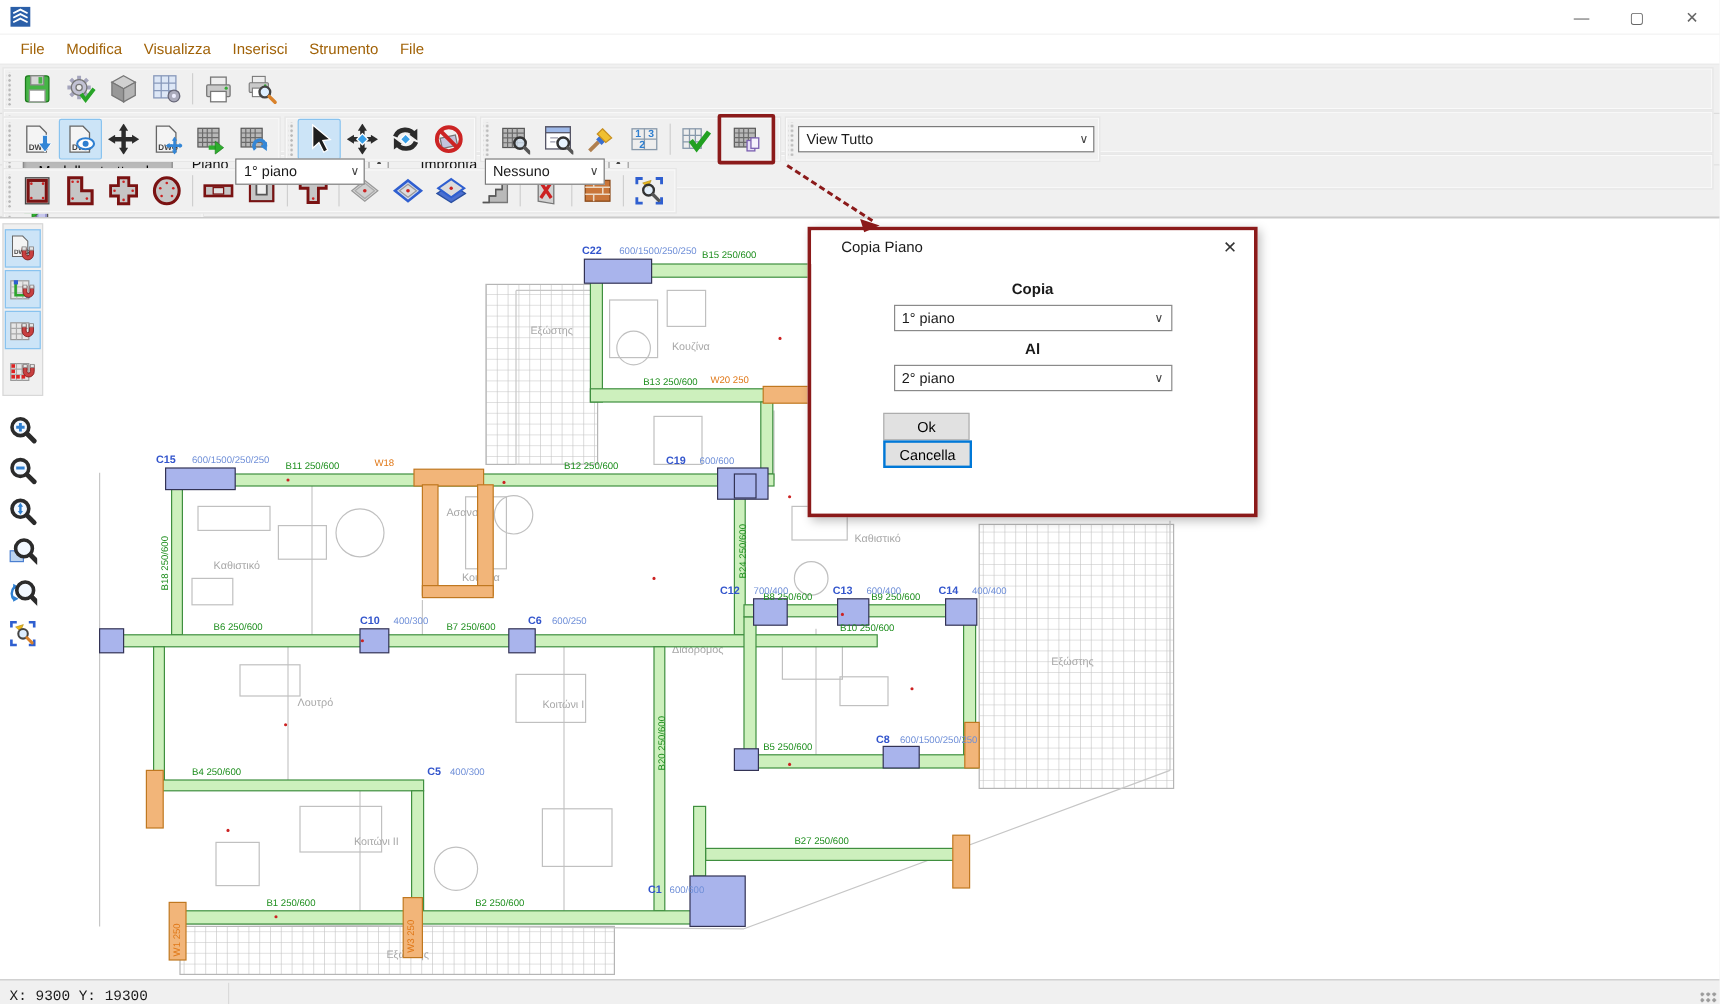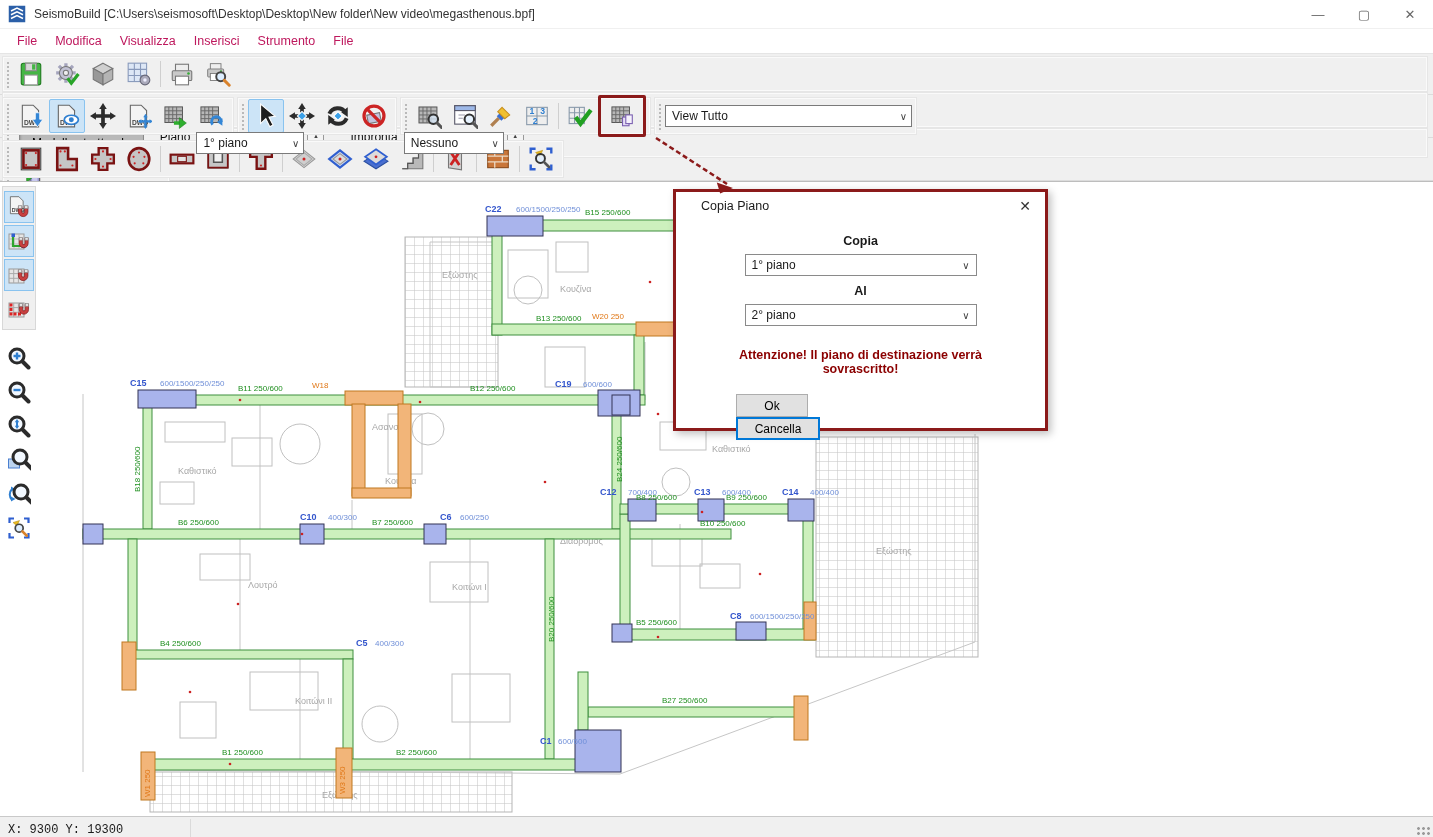--- a/index.html
+++ b/index.html
@@ -4,21 +4,21 @@
 <style>
   html,body{margin:0;padding:0;}
   body{width:1433px;height:837px;overflow:hidden;font-family:"Liberation Sans",sans-serif;
        background:#f0f0f0;position:relative;font-size:12px;color:#1a1a1a;-webkit-font-smoothing:antialiased;}
   .titlebar{height:28px;background:#ffffff;display:flex;align-items:center;border-bottom:1px solid #f0f0f0;}
   .appicon{width:18px;height:18px;margin:0 8px 0 8px;}
   .titletext{font-size:12px;color:#333;}
   .wincontrols{margin-left:auto;display:flex;height:100%;}
   .winbtn{width:46px;height:100%;display:flex;align-items:center;justify-content:center;color:#666;font-size:13px;}
   .menubar{height:24px;background:#ffffff;display:flex;align-items:center;padding-left:8px;border-bottom:1px solid #e5e5e5;}
-  .menuitem{padding:3px 9px;font-size:12.5px;color:#be185d;}
+  .menuitem{padding:3px 9px;font-size:12.5px;color:#a16207;}
   .toolrow{background:#f0f0f0;display:flex;align-items:stretch;border-bottom:1px solid #dcdcdc;padding:2px 2px;}
   .trow1{height:36px;flex-direction:column;}
   .trow2{height:38px;}
   .trow3{height:38px;}
   .tgroup{display:flex;align-items:center;background:#f0f0f0;border:1px solid #e6e6e6;
           box-shadow:inset 0 0 0 1px #fafafa;margin-right:3px;padding:0 4px 0 2px;}
   .handle{width:5px;height:80%;margin-right:3px;
           background-image:radial-gradient(circle,#b9b9b9 1px,transparent 1.2px);
           background-size:4px 4px;background-position:1px 1px;}
   .tbtn{width:34px;height:32px;display:flex;align-items:center;justify-content:center;border:1px solid transparent;border-radius:2px;}
@@ -56,21 +56,21 @@
   .dlg-close{margin-left:auto;width:40px;text-align:center;font-size:14px;color:#333;}
   .dlg-body{padding:6px 24px 0 24px;text-align:center;}
   .dlg-label{font-weight:bold;font-size:12.5px;margin:8px 0 6px 0;}
   .dlg-combo{width:218px;margin:0 auto;background:#fff;border:1px solid #8a8a8a;height:20px;
              display:flex;align-items:center;padding:0 6px;font-size:12px;}
   .dlg-combo .chev{margin-left:auto;color:#444;font-size:10px;}
   .dlg-warn{color:#8b0000;font-weight:bold;font-size:12.5px;margin-top:22px;}
   .dlg-btnrow{display:flex;justify-content:space-between;padding:0 36px;margin-top:18px;flex-direction:column;}
   .dlg-btn{width:72px;height:23px;background:#e1e1e1;border:1px solid #adadad;font-size:12px;
            display:flex;align-items:center;justify-content:center;}
-  .dlg-btn.focus{border:2px solid #0078d7;width:84px;}
+  .dlg-btn.focus{border:2px solid #0078d7;width:74px;}
   .overlay{position:absolute;left:0;top:0;width:1433px;height:837px;pointer-events:none;z-index:30;}
   text.pl{font-family:"Liberation Sans",sans-serif;}
 </style>
 </head>
 <body>
 
 <svg width="0" height="0" style="position:absolute">
 <defs>
   <symbol id="i-bld" viewBox="0 0 24 24">
         <rect x="3" y="4" width="18" height="16" fill="#b8b8b8" stroke="#555"></rect>
@@ -412,21 +412,20 @@
         </g>
       </symbol>
 </defs>
 </svg>
 
 <div class="titlebar">
   <svg class="appicon" viewBox="0 0 24 24">
       <rect x="1" y="1" width="22" height="22" fill="#2b5fa8"></rect>
       <path d="M4 8l8-4 8 4M4 13l8-4 8 4M4 18l8-4 8 4" fill="none" stroke="#fff" stroke-width="2"></path>
     </svg>
-  <span class="titletext">SeismoBuild   [C:\Users\seismosoft\Desktop\Desktop\New folder\New video\megasthenous.bpf]</span>
   <div class="wincontrols">
     <div class="winbtn">—</div>
     <div class="winbtn">▢</div>
     <div class="winbtn">✕</div>
   </div>
 </div>
 
 <div class="menubar" id="menubar">
     <span class="menuitem">File</span>
     <span class="menuitem">Modifica</span>
@@ -922,21 +921,20 @@
       <div class="dlg-label">Copia</div>
       <div class="dlg-combo">
         <span>1° piano</span>
           <span class="chev">∨</span>
       </div>
       <div class="dlg-label">Al</div>
       <div class="dlg-combo">
         <span>2° piano</span>
           <span class="chev">∨</span>
       </div>
-      <div class="dlg-warn">Attenzione! Il piano di destinazione verrà sovrascritto!</div>
       <div class="dlg-btnrow">
         <button class="dlg-btn">Ok</button>
         <button class="dlg-btn focus">Cancella</button>
       </div>
     </div>
   </div>
 </div>
 
 <div class="statusbar">
   <span class="coords">X: 9300  Y: 19300</span>

